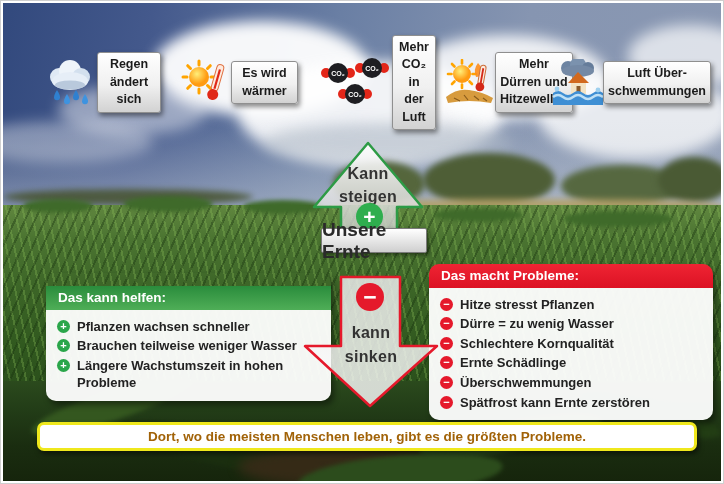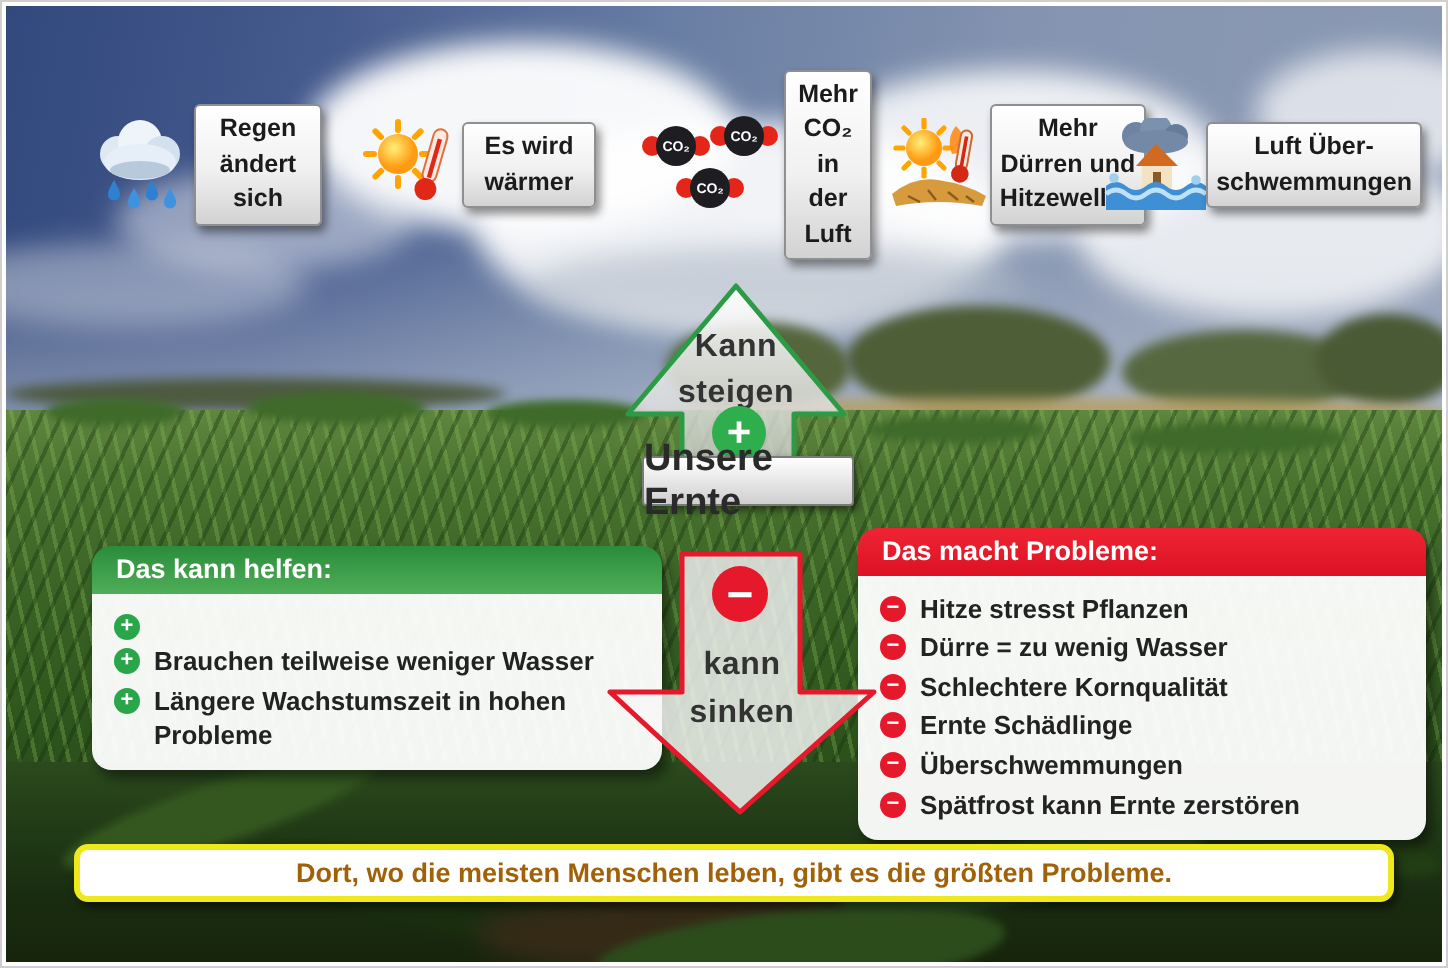--- a/index.html
+++ b/index.html
@@ -66,21 +66,21 @@
   .minus-circle{left:53px;top:8px;width:28px;height:28px;background:#e5192b;font-size:23px;}
   .crop-box{position:absolute;left:320px;top:227px;width:104px;height:23px;z-index:7;
        background:linear-gradient(180deg,#ffffff,#cfcfcf);border:1px solid #7a7a7a;border-radius:2px;
        box-shadow:2px 2px 4px rgba(0,0,0,0.5);font-size:19px;font-weight:bold;color:#2a2a2a;
        display:flex;align-items:center;justify-content:center;}
 
   
   .panel{position:absolute;border-radius:10px;box-shadow:3px 4px 6px rgba(0,0,0,0.45);overflow:hidden;z-index:5;}
   .panel-header{padding:4px 12px 5px 12px;font-size:13.5px;font-weight:bold;color:#fff;}
   .help-panel{left:45px;top:272px;width:285px;}
-  .help-panel .panel-header{background:linear-gradient(180deg,#2a8c3c,#4fae57);}
+  .help-panel .panel-header{background:linear-gradient(180deg,#2a8c3c,#4fae57);margin-top:13px;}
   .problem-panel{left:428px;top:263px;width:284px;}
   .problem-panel .panel-header{background:linear-gradient(180deg,#ef2433,#dc1224);}
   .panel-body{background:rgba(255,255,255,0.95);padding:5px 8px 7px 11px;}
   .panel-item{display:flex;align-items:flex-start;gap:7px;font-size:13px;font-weight:bold;color:#222;
        line-height:1.32;margin:2.5px 0;}
   .bullet{flex:0 0 auto;width:13px;height:13px;border-radius:50%;color:#fff;font-size:11px;
        font-weight:bold;display:flex;align-items:center;justify-content:center;margin-top:2px;line-height:1;}
   .bullet-plus{background:#2aa64a;}
   .bullet-minus{background:#e5192b;}
 
@@ -286,20 +286,21 @@
     <div class="arrow-label">kann
 sinken</div>
     <div class="sign-circle minus-circle">−</div>
   </div>
 
   <div class="panel help-panel">
     <div class="panel-header">Das kann helfen:</div>
     <div class="panel-body">
       <div class="panel-item">
         <span class="bullet bullet-plus">+</span>
+        <span>Pflanzen wachsen schneller</span>
       </div>
       <div class="panel-item">
         <span class="bullet bullet-plus">+</span>
         <span>Brauchen teilweise weniger Wasser</span>
       </div>
       <div class="panel-item">
         <span class="bullet bullet-plus">+</span>
         <span>Längere Wachstumszeit in hohen Probleme</span>
       </div>
     </div>

